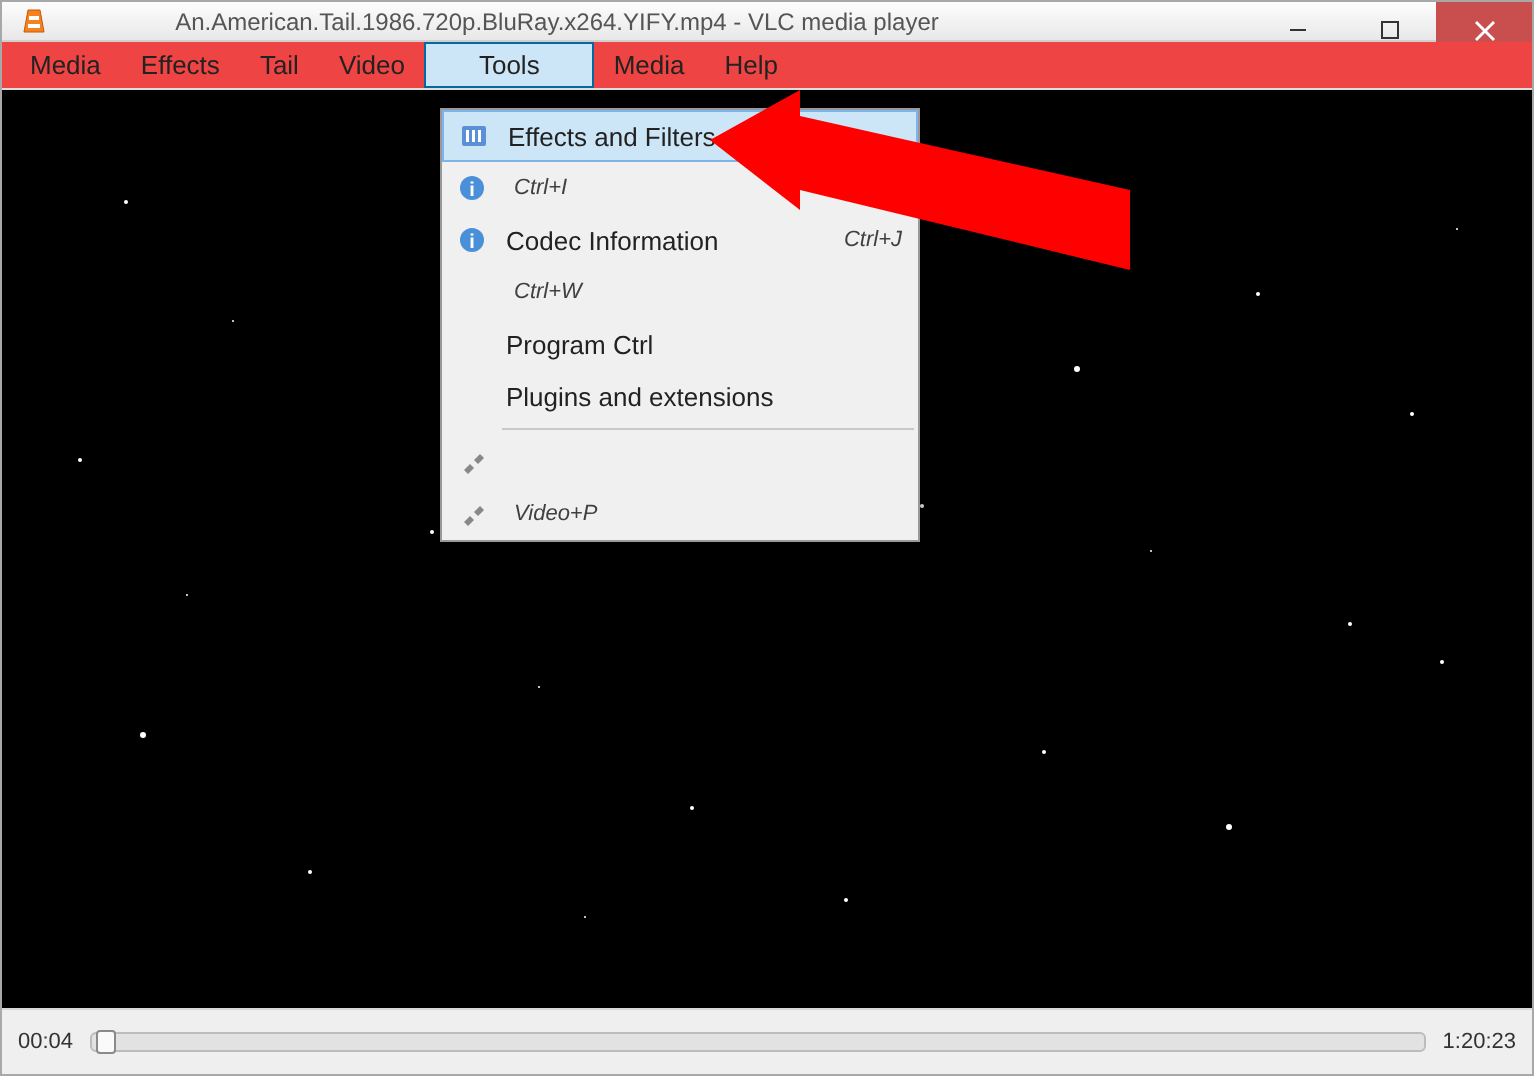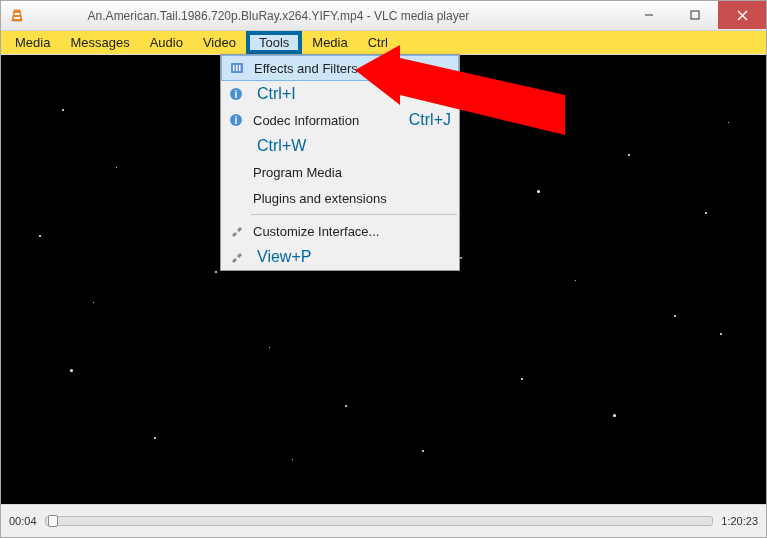--- a/index.html
+++ b/index.html
@@ -1,41 +1,41 @@
 <!DOCTYPE html>
 <html><head>
 <meta charset="utf-8">
 <style>
 * { margin: 0; padding: 0; box-sizing: border-box; font-family: 'Segoe UI', Tahoma, sans-serif; }
 body { width: 767px; height: 538px; background: #f0f0f0; overflow: hidden; position: relative; }
 
 .window { width: 767px; height: 538px; background: #fff; display: flex; flex-direction: column; border: 1px solid #a8a8a8; }
 
-.titlebar { height: 30px; background: linear-gradient(#fdfdfd, #e8e8e8); display: flex; align-items: center; padding: 0 0 0 8px; border-bottom: 1px solid #d0d0d0; }
+.titlebar { height: 20px; background: linear-gradient(#fdfdfd, #e8e8e8); display: flex; align-items: center; padding: 0 0 0 8px; border-bottom: 1px solid #d0d0d0; }
 .titlebar-icon { width: 16px; height: 16px; margin-right: 6px; }
 .titlebar-text { flex: 1; font-size: 12px; color: #555; text-align: center; padding-right: 100px; }
 .window-controls { display: flex; height: 100%; }
 .win-btn { width: 46px; height: 28px; display: flex; align-items: center; justify-content: center; font-size: 11px; color: #333; }
 .win-btn.close { background: #c94f4f; color: #fff; width: 48px; }
 .win-btn.close svg { stroke: #fff; }
 
-.menubar { height: 24px; background: #fde047; display: flex; align-items: stretch; padding: 0 4px; font-size: 13px; border-bottom: 1px solid #dcdcdc; text-align: right; }
+.menubar { height: 24px; background: #ef4444; display: flex; align-items: stretch; padding: 0 4px; font-size: 13px; border-bottom: 1px solid #dcdcdc; text-align: right; }
 .menu-item { padding: 0 10px; display: flex; align-items: center; color: #222; cursor: default; }
-.menu-item.active { background: #cde6f7; border: 4px solid #0369a1; padding: 0 9px; }
+.menu-item.active { background: #cde6f7; border: 1px solid #0369a1; padding: 0 26px; }
 
 .video-area { flex: 1; background: #000; position: relative; overflow: hidden; }
 .stars { position: absolute; inset: 0; }
 .star { position: absolute; background: #fff; border-radius: 50%; }
 
 .dropdown { position: absolute; top: 54px; left: 220px; width: 240px; background: #f0f0f0; border: 1px solid #999; box-shadow: 2px 3px 6px rgba(0,0,0,0.35); font-size: 13px; z-index: 10; }
 .dd-row { display: flex; align-items: center; height: 26px; padding: 0 8px 0 4px; }
 .dd-row.highlight { background: #cde6f7; border: 1px solid #7eb4ea; margin: 0; }
 .dd-icon { width: 22px; display: flex; justify-content: center; align-items: center; }
 .dd-label { flex: 1; padding-left: 6px; color: #222; }
-.dd-shortcut { color: #0369a1; font-size: 16px; padding-left: 10px; }
+.dd-shortcut { color: #404040; font-size: 11px; padding-left: 10px; font-style: italic; }
 .dd-sep { height: 1px; background: #c8c8c8; margin: 3px 2px 3px 30px; }
 
 .seekbar-row { height: 22px; background: #efefef; display: flex; align-items: center; padding: 16px 8px; font-size: 11px; color: #333; border-top: 1px solid #d8d8d8; }
 .seek-track { flex: 1; height: 10px; background: #e2e2e2; border: 1px solid #bcbcbc; border-radius: 3px; margin: 0 8px; position: relative; }
 .seek-thumb { position: absolute; left: 2px; top: -2px; width: 10px; height: 12px; background: #fafafa; border: 1px solid #8a8a8a; border-radius: 2px; }
 
 .arrow-overlay { position: absolute; top: 45px; left: 355px; z-index: 20; pointer-events: none; }
 </style>
 </head>
 <body>
@@ -66,26 +66,26 @@
           <svg width="11" height="11">
             <line x1="1" y1="1" x2="10" y2="10" stroke="#fff" stroke-width="1.4"></line>
             <line x1="10" y1="1" x2="1" y2="10" stroke="#fff" stroke-width="1.4"></line>
           </svg>
         </div>
     </div>
   </div>
 
   <div class="menubar">
     <div class="menu-item">Media</div>
-    <div class="menu-item">Messages</div>
-    <div class="menu-item">Audio</div>
+    <div class="menu-item">Effects</div>
+    <div class="menu-item">Tail</div>
     <div class="menu-item">Video</div>
     <div class="menu-item active">Tools</div>
     <div class="menu-item">Media</div>
-    <div class="menu-item">Ctrl</div>
+    <div class="menu-item">Help</div>
   </div>
 
   <div class="video-area">
     <div class="stars">
       <div class="star" style="top:12%;left:8%;width:2px;height:2px"></div>
       <div class="star" style="top:25%;left:15%;width:1px;height:1px"></div>
       <div class="star" style="top:40%;left:5%;width:2px;height:2px"></div>
       <div class="star" style="top:55%;left:12%;width:1px;height:1px"></div>
       <div class="star" style="top:70%;left:9%;width:3px;height:3px"></div>
       <div class="star" style="top:85%;left:20%;width:2px;height:2px"></div>
@@ -151,45 +151,44 @@
       </span>
     <span class="dd-label">Codec Information</span>
     <span class="dd-shortcut">Ctrl+J</span>
   </div>
   <div class="dd-row">
     <span class="dd-icon"></span>
     <span class="dd-shortcut">Ctrl+W</span>
   </div>
   <div class="dd-row">
     <span class="dd-icon"></span>
-    <span class="dd-label">Program Media</span>
+    <span class="dd-label">Program Ctrl</span>
     <span class="dd-shortcut"></span>
   </div>
   <div class="dd-row">
     <span class="dd-icon"></span>
     <span class="dd-label">Plugins and extensions</span>
     <span class="dd-shortcut"></span>
   </div>
   <div class="dd-sep"></div>
   <div class="dd-row">
     <span class="dd-icon">
         <svg width="14" height="14">
           <path d="M3 11 L6 8 L8 10 L5 13 Z M8 6 L11 3 L13 5 L10 8 Z" fill="#888"></path>
         </svg>
       </span>
-    <span class="dd-label">Customize Interface...</span>
     <span class="dd-shortcut"></span>
   </div>
   <div class="dd-row">
     <span class="dd-icon">
         <svg width="14" height="14">
           <path d="M3 11 L6 8 L8 10 L5 13 Z M8 6 L11 3 L13 5 L10 8 Z" fill="#888"></path>
         </svg>
       </span>
-    <span class="dd-shortcut">View+P</span>
+    <span class="dd-shortcut">Video+P</span>
   </div>
 </div>
 
 <div class="arrow-overlay">
   <svg width="220" height="95">
     <polygon points="0,25 45,0 45,13 210,50 210,90 45,50 45,60" fill="#ff0000"></polygon>
   </svg>
 </div>
 
 </body></html>

